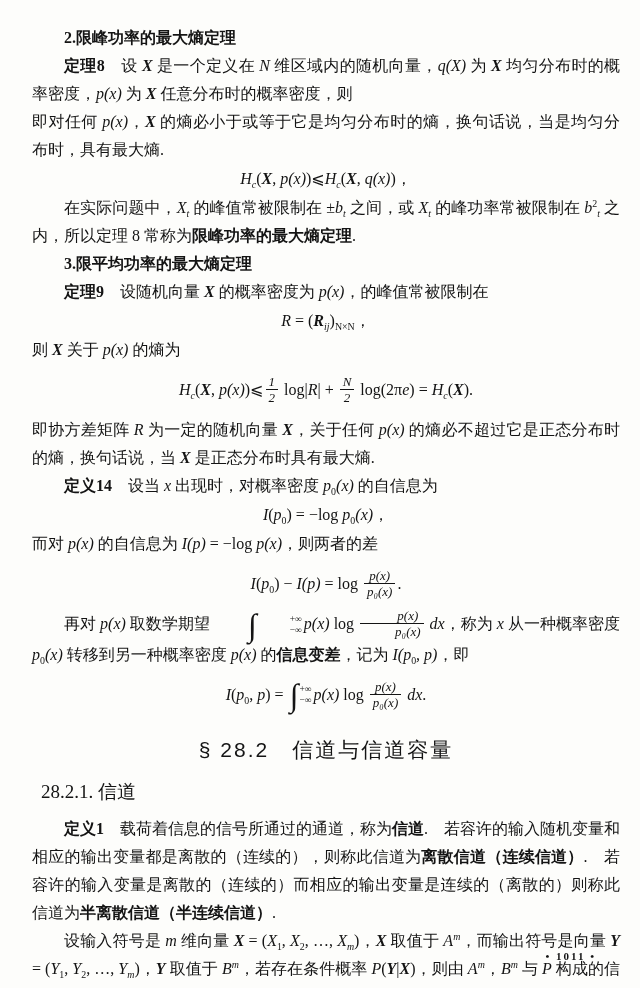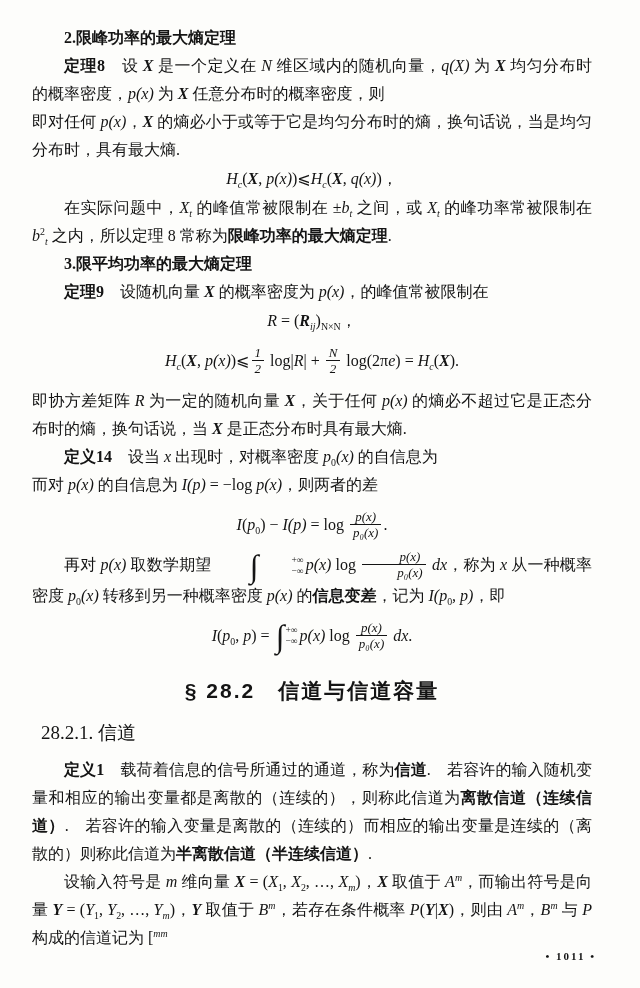--- a/index.html
+++ b/index.html
@@ -1,29 +1,29 @@
 <!DOCTYPE html>
 <html lang="zh"><head>
 <meta charset="utf-8">
 <style>
   html,body{margin:0;padding:0;background:#e8e8e4;}
   .page{
     width:640px;height:988px;box-sizing:border-box;
     margin:0 auto;background:#fdfdfb;color:#141414;
-    padding:24px 48px 0 32px;position:relative;overflow:hidden;
+    padding:24px 20px 0 32px;position:relative;overflow:hidden;
     font-family:"Liberation Serif","DejaVu Serif",serif;
     font-size:16px;line-height:28px;
   }
   .block{text-align:justify;}
   .indent{text-indent:2em;}
   .heading{font-weight:bold;text-indent:2em;}
   .formula{text-align:center;text-indent:0;margin:1px 0;}
   .formula-tall{text-align:center;text-indent:0;margin:6px 0;line-height:40px;}
   .section{
-    text-align:center;font-weight:bold;font-size:21px;
+    text-align:center;font-weight:normal;font-size:21px;
     margin:20px 0 12px 0;letter-spacing:2px;line-height:30px;
     font-family:"Liberation Sans","DejaVu Sans",sans-serif;
   }
   .subsection{font-size:19px;margin:10px 0 8px 9px;line-height:30px;}
   .bold{font-weight:bold;}
   .math{font-style:italic;}
   sub,sup{font-size:0.62em;line-height:0;}
   .frac{
     display:inline-flex;flex-direction:column;vertical-align:middle;
     text-align:center;font-size:13px;line-height:15px;font-style:italic;
@@ -45,29 +45,31 @@
 <div class="page">
   <div id="doc">
       <div class="block heading"><span class="bold">2.限峰功率的最大熵定理</span></div>
       <div class="block para indent"><span class="bold">定理8</span><span>　设 </span><span class="math bold">X</span><span> 是一个定义在 </span><span class="math">N</span><span> 维区域内的随机向量，</span><span class="math">q(X)</span><span> 为 </span><span class="math bold">X</span><span> 均匀分布时的概率密度，</span><span class="math">p(x)</span><span> 为 </span><span class="math bold">X</span><span> 任意分布时的概率密度，则</span></div>
       <div class="block para"><span>即对任何 </span><span class="math">p(x)</span><span>，</span><span class="math bold">X</span><span> 的熵必小于或等于它是均匀分布时的熵，换句话说，当是均匀分布时，具有最大熵.</span></div>
       <div class="block formula"><span class="math">H</span><sub class="math">c</sub><span>(</span><span class="math bold">X</span><span>, </span><span class="math">p(x)</span><span>)⩽</span><span class="math">H</span><sub class="math">c</sub><span>(</span><span class="math bold">X</span><span>, </span><span class="math">q(x)</span><span>)，</span></div>
       <div class="block para indent"><span>在实际问题中，</span><span class="math">X</span><sub class="math">t</sub><span> 的峰值常被限制在 ±</span><span class="math">b</span><sub class="math">t</sub><span> 之间，或 </span><span class="math">X</span><sub class="math">t</sub><span> 的峰功率常被限制在 </span><span class="math">b</span><sup>2</sup><sub class="math">t</sub><span> 之内，所以定理 8 常称为</span><span class="bold">限峰功率的最大熵定理</span><span>.</span></div>
       <div class="block heading"><span class="bold">3.限平均功率的最大熵定理</span></div>
       <div class="block para indent"><span class="bold">定理9</span><span>　设随机向量 </span><span class="math bold">X</span><span> 的概率密度为 </span><span class="math">p(x)</span><span>，的峰值常被限制在</span></div>
       <div class="block formula"><span class="math">R</span><span> = (</span><span class="math bold">R</span><sub class="math">ij</sub><span>)</span><sub>N×N</sub><span>，</span></div>
+      <div class="block para"><span>则 </span><span class="math bold">X</span><span> 关于 </span><span class="math">p(x)</span><span> 的熵为</span></div>
       <div class="block formula-tall"><span class="math">H</span><sub class="math">c</sub><span>(</span><span class="math bold">X</span><span>, </span><span class="math">p(x)</span><span>)⩽</span><span class="frac">
           <span class="num">1</span>
           <span class="den">2</span>
         </span><span> log|</span><span class="math">R</span><span>| + </span><span class="frac">
           <span class="num">N</span>
           <span class="den">2</span>
         </span><span> log(2π</span><span class="math">e</span><span>) = </span><span class="math">H</span><sub class="math">c</sub><span>(</span><span class="math bold">X</span><span>).</span></div>
       <div class="block para"><span>即协方差矩阵 </span><span class="math">R</span><span> 为一定的随机向量 </span><span class="math bold">X</span><span>，关于任何 </span><span class="math">p(x)</span><span> 的熵必不超过它是正态分布时的熵，换句话说，当 </span><span class="math bold">X</span><span> 是正态分布时具有最大熵.</span></div>
       <div class="block para indent"><span class="bold">定义14</span><span>　设当 </span><span class="math">x</span><span> 出现时，对概率密度 </span><span class="math">p</span><sub>0</sub><span class="math">(x)</span><span> 的自信息为</span></div>
+      <div class="block formula"><span class="math">I</span><span>(</span><span class="math">p</span><sub>0</sub><span>) = −log </span><span class="math">p</span><sub>0</sub><span class="math">(x)</span><span>，</span></div>
       <div class="block para"><span>而对 </span><span class="math">p(x)</span><span> 的自信息为 </span><span class="math">I(p)</span><span> = −log </span><span class="math">p(x)</span><span>，则两者的差</span></div>
       <div class="block formula-tall"><span class="math">I</span><span>(</span><span class="math">p</span><sub>0</sub><span>) − </span><span class="math">I(p)</span><span> = log </span><span class="frac">
           <span class="num">p(x)</span>
           <span class="den">p₀(x)</span>
         </span><span>.</span></div>
       <div class="block para indent"><span>再对 </span><span class="math">p(x)</span><span> 取数学期望 </span><span class="integral">
           <span class="int-sign">∫</span>
           <span class="int-limits">
             <span>+∞</span>
             <span>−∞</span>

